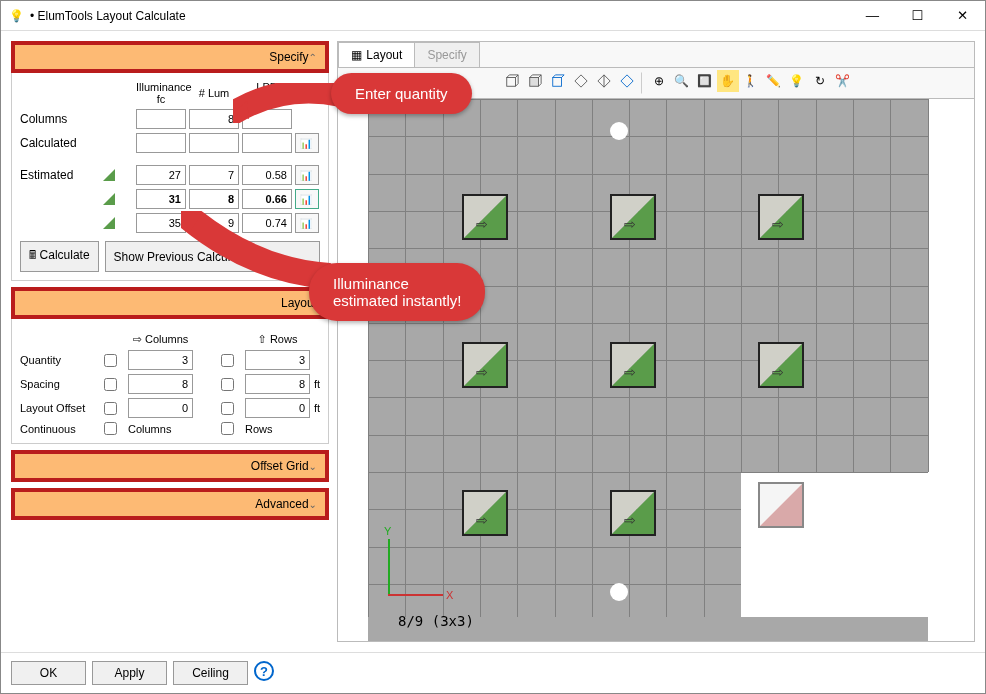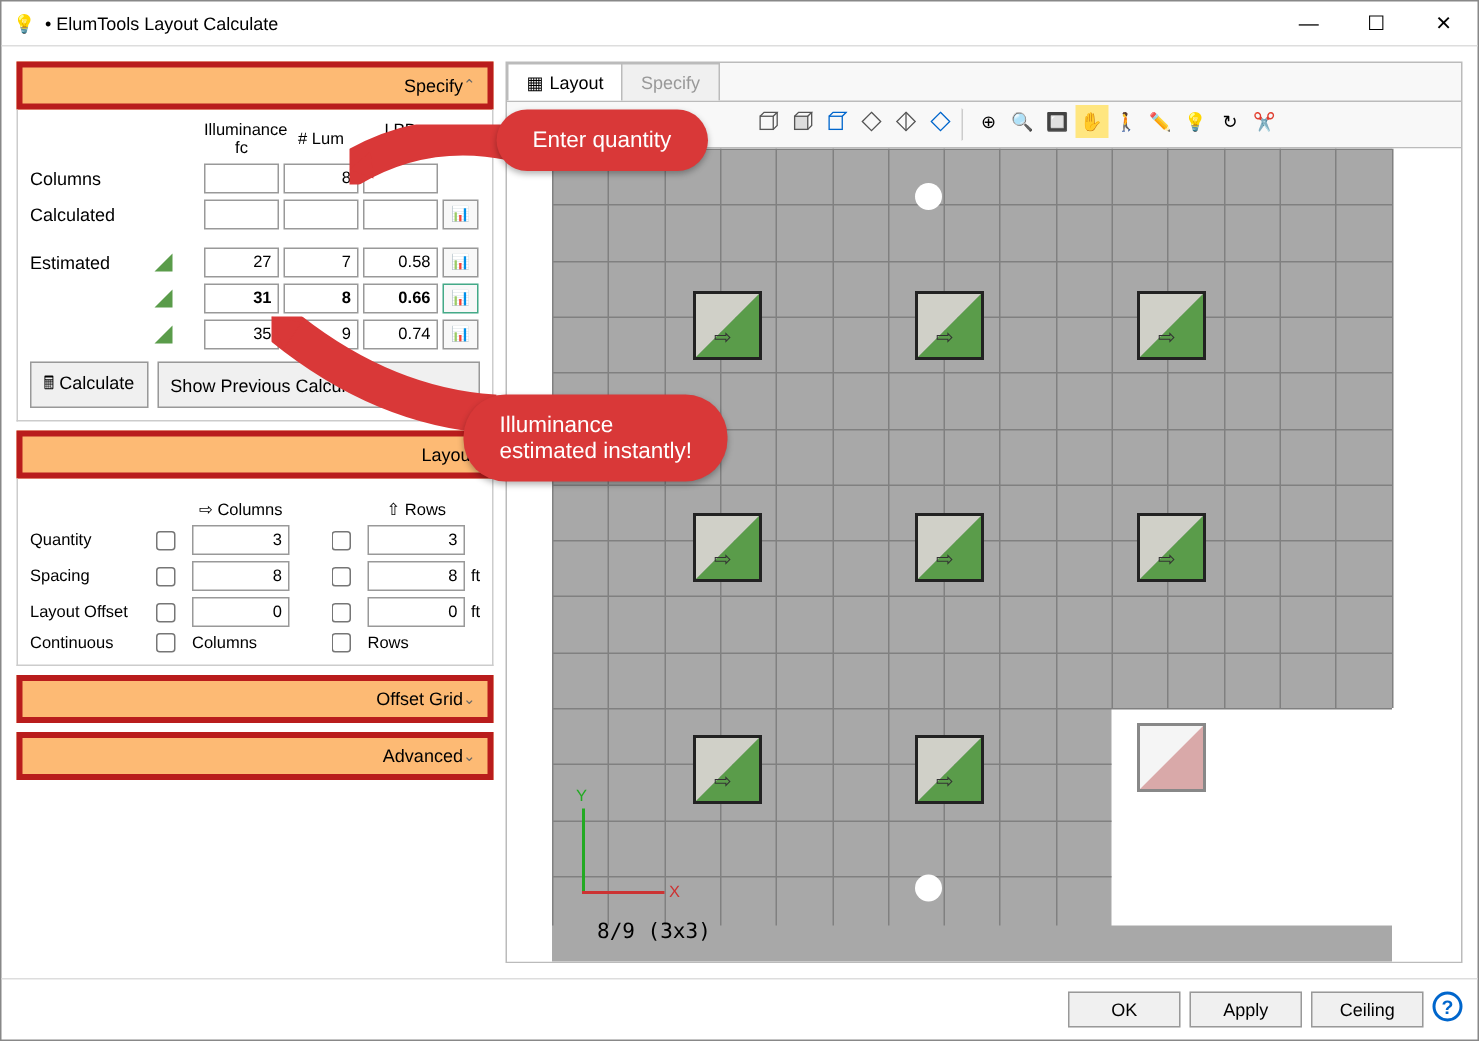--- a/index.html
+++ b/index.html
@@ -34,21 +34,21 @@
 .grid-floor { position: absolute; left: 30px; top: 0; width: 560px; height: 560px; background: #a8a8a8; }
 .grid-line { position: absolute; background: #808080; }
 .luminaire { position: absolute; width: 46px; height: 46px; border: 2px solid #222; }
 .lum-tri { position: absolute; width: 0; height: 0; border-left: 42px solid transparent; border-bottom: 42px solid #5a9c4a; left:0; top:0;}
 .lum-tri2 { position: absolute; width: 0; height: 0; border-right: 42px solid transparent; border-top: 42px solid #d0d0c8; left:0; top:0;}
 .lum-arrow { position: absolute; left: 12px; top: 20px; font-size: 14px; color: #333; }
 .lum-ghost .lum-tri { border-bottom-color: #d9a9a9; }
 .lum-ghost .lum-tri2 { border-top-color: #f5f5f5; }
 .axis-label { position: absolute; font-size: 11px; }
 .statusbar { border-top: 1px solid #bbb; padding: 3px 6px; display: flex; justify-content: flex-end; gap: 10px; font-size: 11px; align-items: center; }
-.bottom-buttons { display: flex; justify-content: flex-end; gap: 6px; padding: 8px 10px; border-top: 1px solid #ddd; }
+.bottom-buttons { display: flex; gap: 6px; padding: 8px 10px; border-top: 1px solid #ddd; }
 .bottom-buttons .btn { width: 75px; height: 24px; }
 .callout { position: absolute; background: #d93838; color: #fff; border-radius: 28px; padding: 12px 24px; font-size: 15px; text-align: left; z-index: 100; box-shadow: 0 2px 4px rgba(0,0,0,0.3); }
 .triangle-icon { display: inline-block; width: 0; height: 0; border-left: 12px solid transparent; border-bottom: 12px solid #5a9c4a; }
 .help-icon { width: 20px; height: 20px; border-radius: 50%; border: 2px solid #0066cc; color: #0066cc; display: flex; align-items: center; justify-content: center; font-weight: bold; font-size: 13px; }
 .circle-marker { position: absolute; width: 18px; height: 18px; border-radius: 50%; background: #fff; }
 .chevron { font-size: 10px; color: #666; }
 .svg-ico { width: 14px; height: 14px; }
 .cutout { position:absolute; background:#fff; }
 .yaxis { position:absolute; width:2px; background:#22aa22; }
 .xaxis { position:absolute; height:2px; background:#cc3333; }

